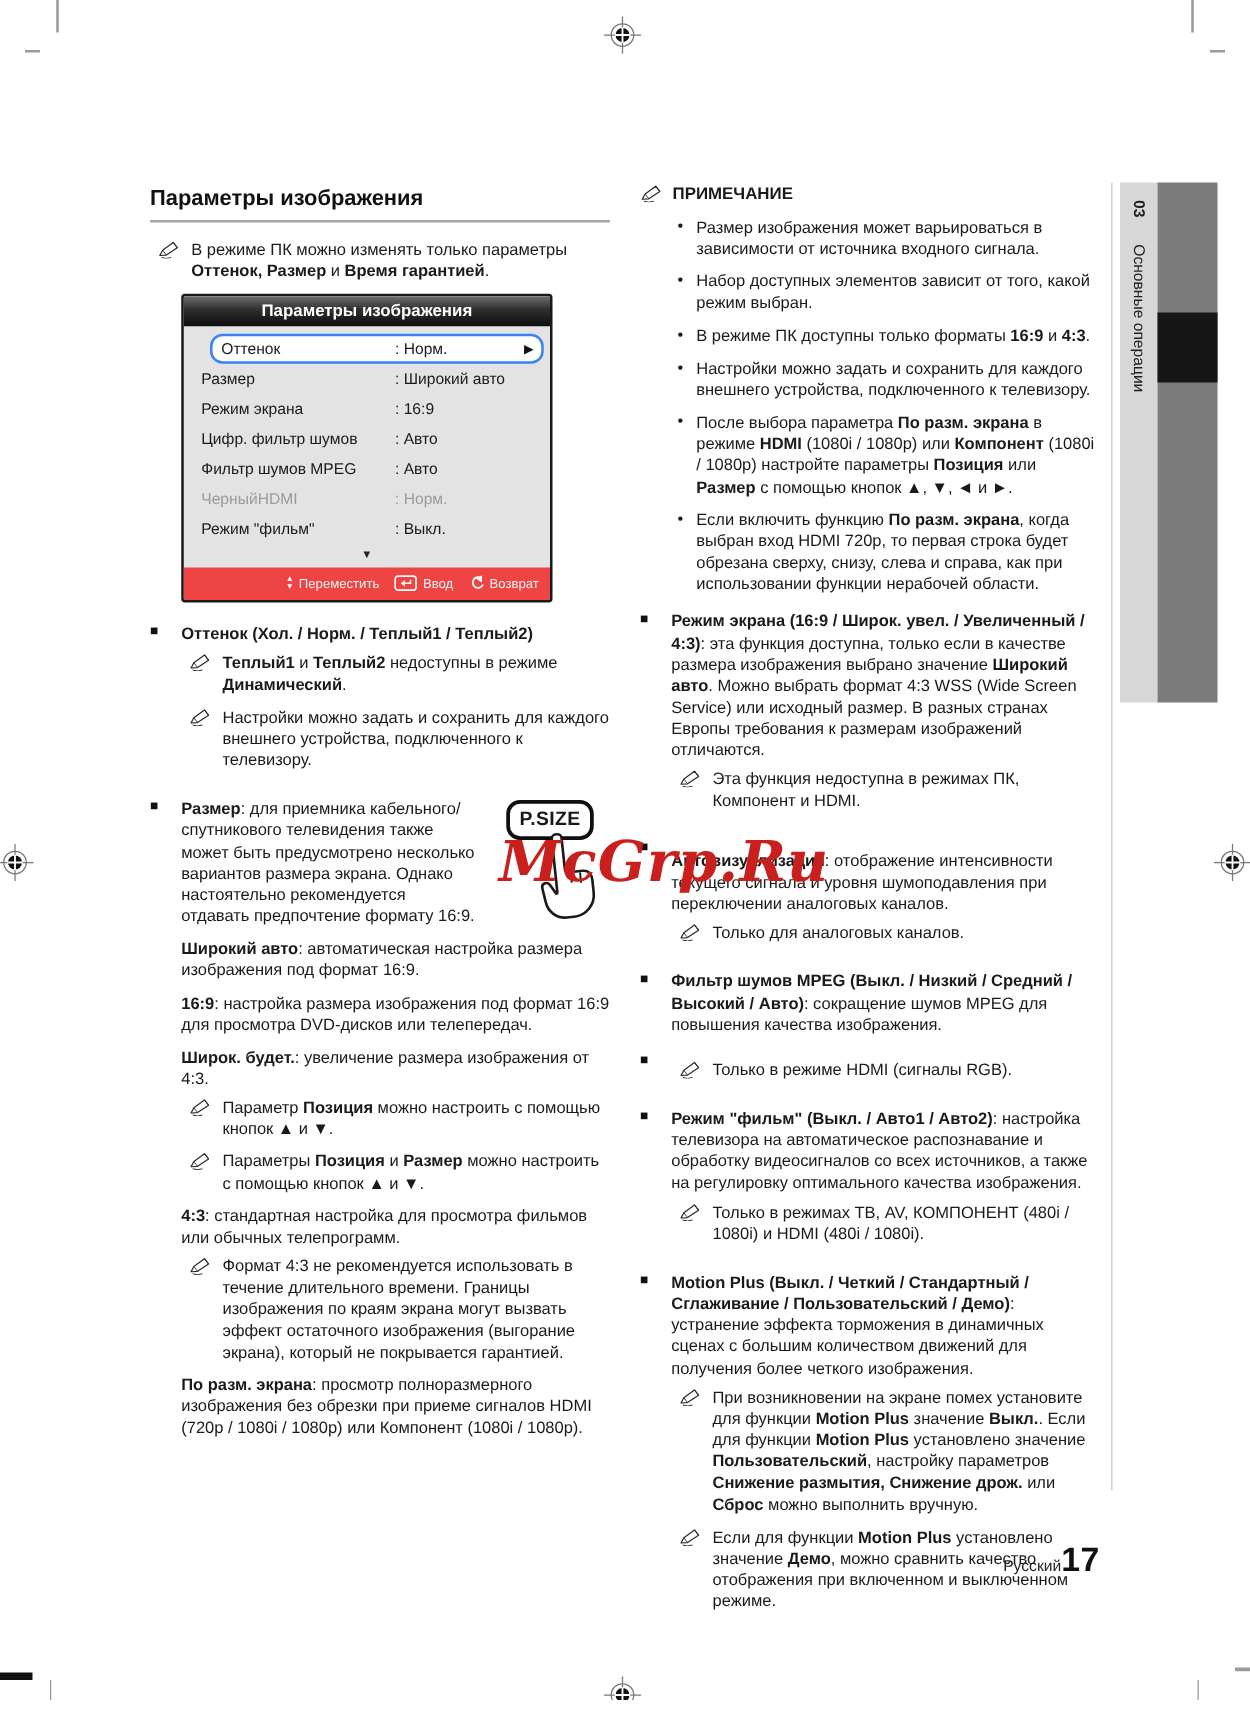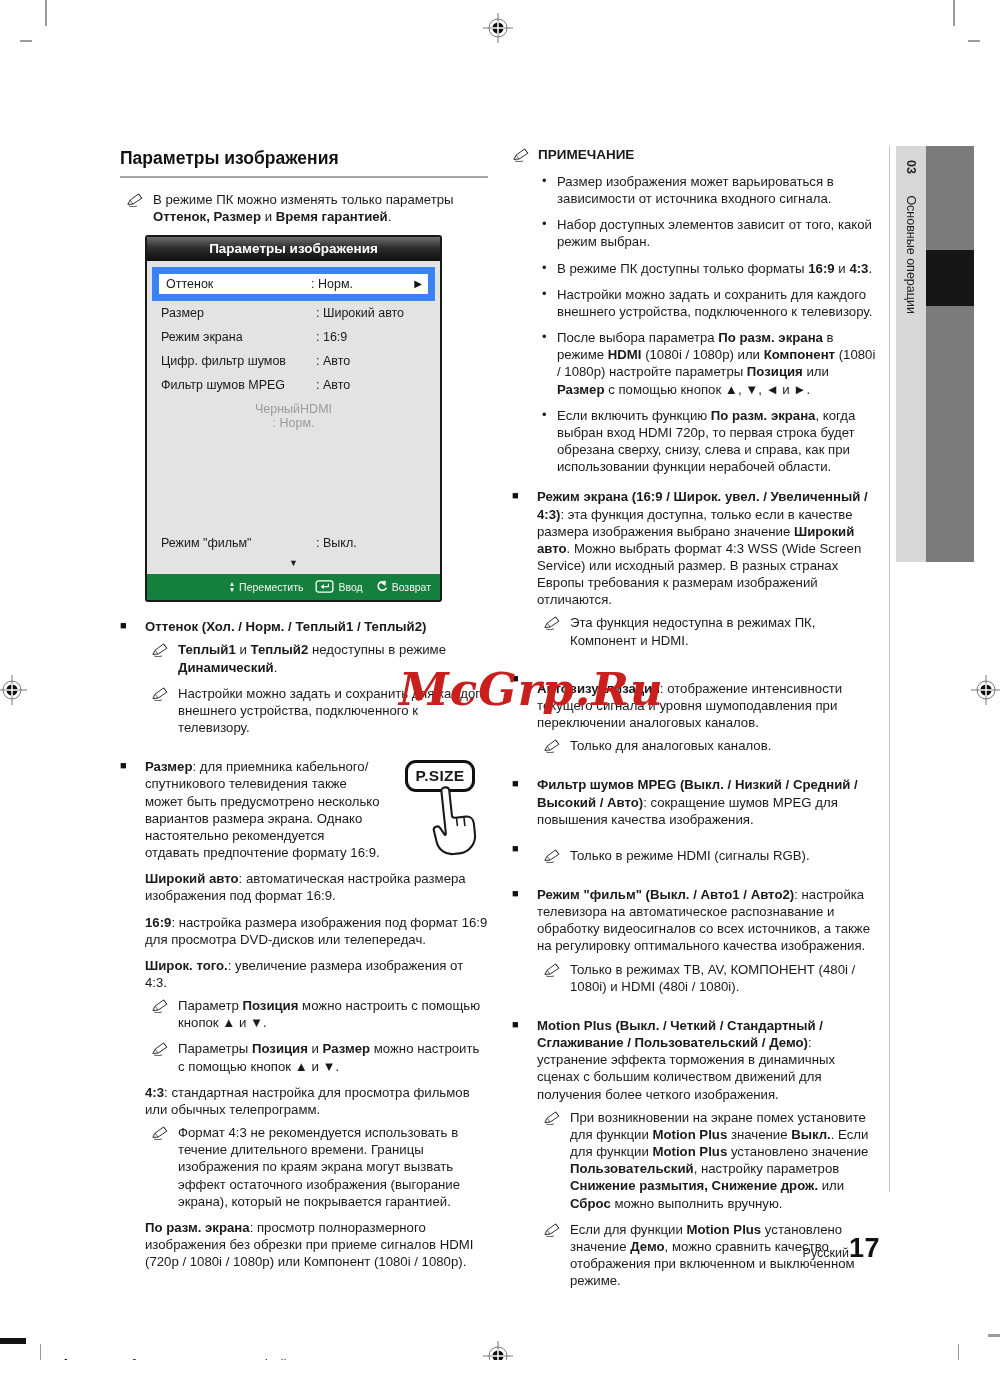--- a/index.html
+++ b/index.html
@@ -26,25 +26,25 @@
   
   .menu{margin:2px 0 16px 25px;width:297px;border:2px solid #191919;border-radius:3px;
         overflow:hidden;background:#e3e3e3;box-sizing:border-box;}
   .menu-title{background:linear-gradient(180deg,#6d6d6d 0%,#2e2e2e 45%,#0e0e0e 100%);
         color:#fff;font-weight:bold;font-size:13.5px;text-align:center;padding:4px 0 5px;}
   .menu-body{padding:6px 5px 0;}
   .mrow{display:flex;align-items:center;position:relative;font-size:12.5px;
         padding:3px 7px;border:2px solid transparent;}
   .mrow .lab{flex:1;}
   .mrow .val{flex:0 0 110px;}
-  .mrow.selected{background:#fff;border:7px solid #3b82f6;border-radius:0;}
+  .mrow.selected{background:#fff;border:2px solid #3b82f6;border-radius:10px;margin-left:16px;}
   .mrow .arr{position:absolute;right:6px;top:4px;font-size:10px;color:#111;}
-  .mrow.disabled{color:#9b9b9b;flex-direction:column;}
+  .mrow.disabled{color:#9b9b9b;}
   .mdown{text-align:center;font-size:9px;color:#222;padding:3px 0 6px;}
-  .menu-foot{background:#15803d;color:#f4f4f4;font-size:10.5px;display:flex;
+  .menu-foot{background:#ef4444;color:#f4f4f4;font-size:10.5px;display:flex;
         justify-content:flex-end;align-items:center;gap:12px;padding:6px 9px 7px;}
   .mf{display:flex;align-items:center;gap:4px;}
   .updown{display:inline-flex;flex-direction:column;font-size:6.5px;line-height:0.95;color:#fff;}
   .keysvg{width:19px;height:13px;}
   .retsvg{width:13px;height:13px;}
 
   
   .sect{display:flex;gap:13px;margin:0 0 13px;}
   .sq{font-size:11px;line-height:1.4;flex:0 0 12px;color:#111;}
   .sb{flex:1;min-width:0;}
@@ -242,21 +242,21 @@
       <div class="sb">
         <div class="psize">
           <span class="psize-btn">P.SIZE</span>
           <svg class="handsvg">
               <use href="#i-hand"></use>
             </svg>
         </div>
         <p><span class="b">Размер</span><span>: для приемника кабельного/спутникового телевидения также может быть предусмотрено несколько вариантов размера экрана. Однако настоятельно рекомендуется отдавать предпочтение формату 16:9.</span></p>
         <p class="sp"><span class="b">Широкий авто</span><span>: автоматическая настройка размера изображения под формат 16:9.</span></p>
         <p class="sp"><span class="b">16:9</span><span>: настройка размера изображения под формат 16:9 для просмотра DVD-дисков или телепередач.</span></p>
-        <p class="sp"><span class="b">Широк. того.</span><span>: увеличение размера изображения от 4:3.</span></p>
+        <p class="sp"><span class="b">Широк. будет.</span><span>: увеличение размера изображения от 4:3.</span></p>
         <div class="inote">
           <svg class="pencil-svg">
               <use href="#i-pencil"></use>
             </svg>
           <p><span>Параметр </span><span class="b">Позиция</span><span> можно настроить с помощью кнопок ▲ и ▼.</span></p>
         </div>
         <div class="inote">
           <svg class="pencil-svg">
               <use href="#i-pencil"></use>
             </svg>

